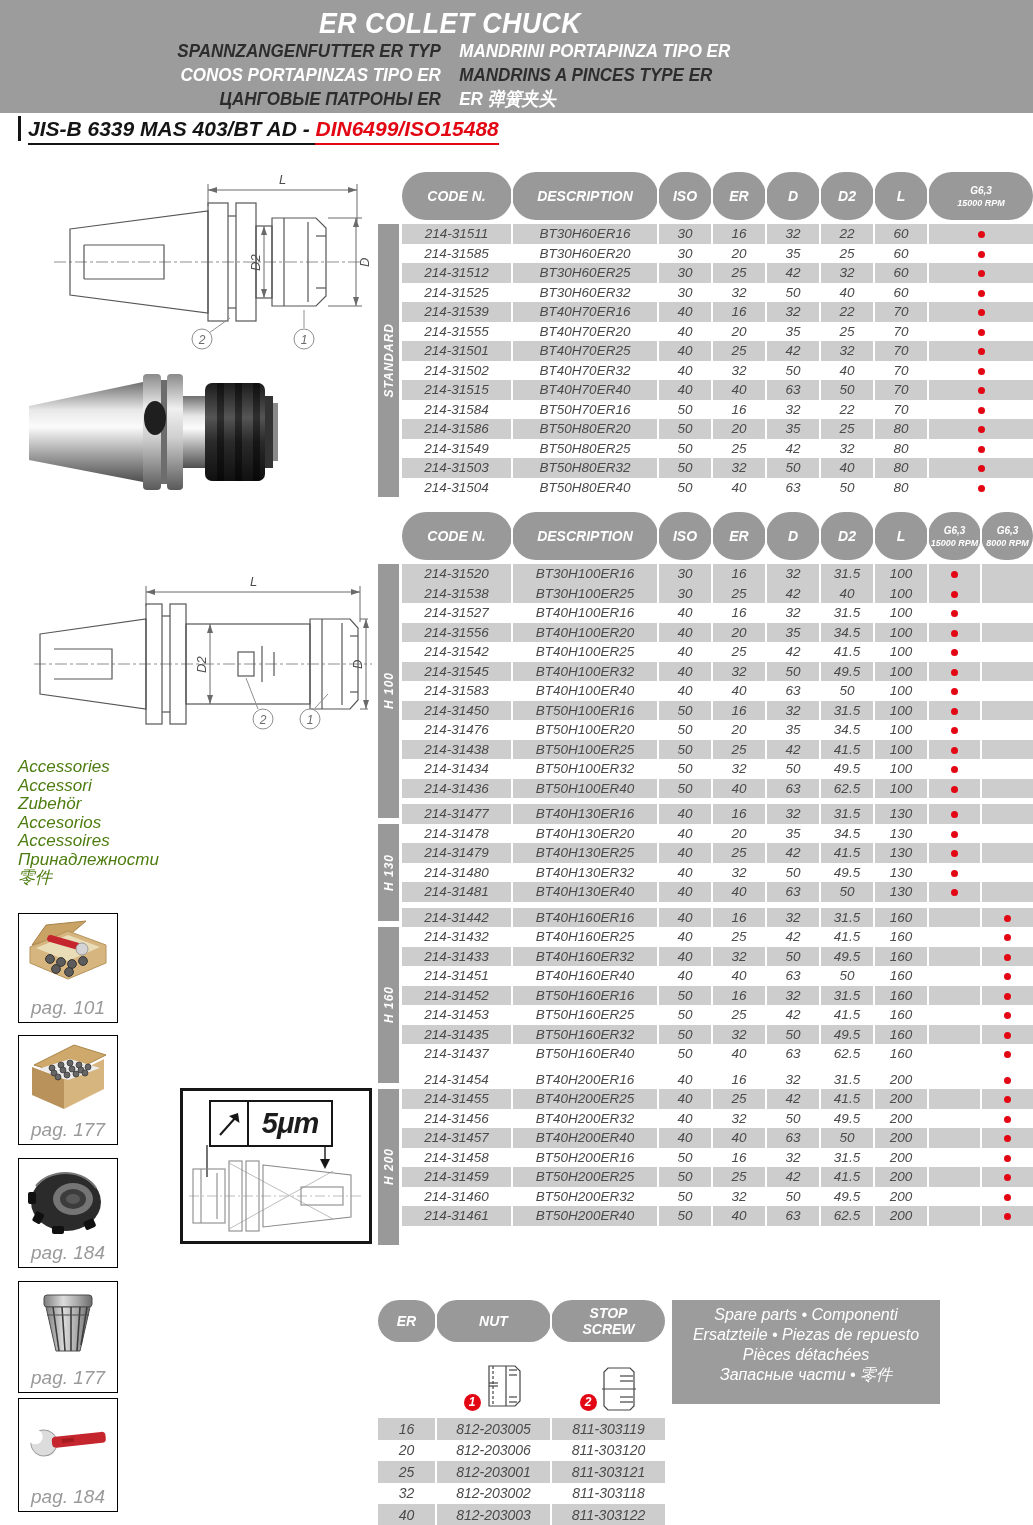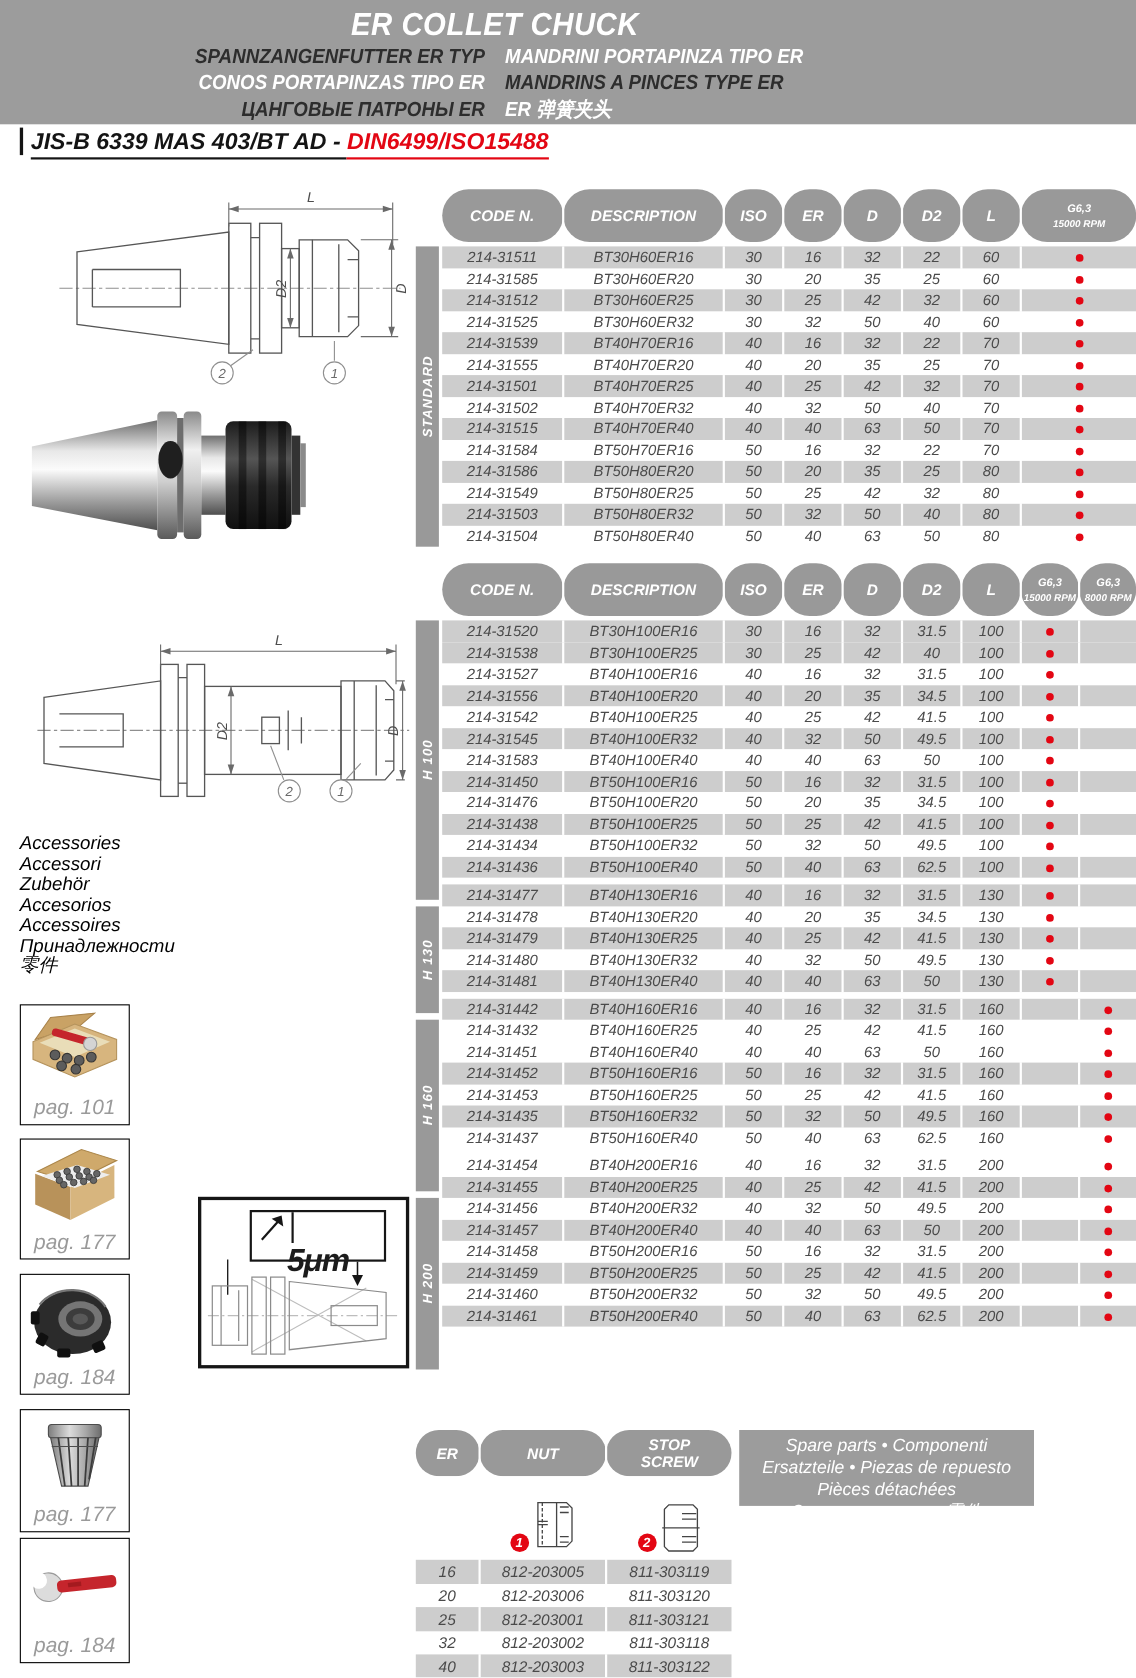--- a/index.html
+++ b/index.html
@@ -42,31 +42,31 @@
   .g-top { font-size:10px; line-height:14px; }
   .g-sub { font-size:9px; line-height:11px; font-weight:bold; }
   .dot { display:inline-block; width:7px; height:7px; border-radius:50%; background:var(--accent-red,#e30613); vertical-align:middle; }
 
   
   .imgrow td { height:72px; background:#fff; }
   .imgcell { display:flex; align-items:flex-end; justify-content:center; gap:3px; height:70px; padding-bottom:3px; }
   .badge { width:17px; height:17px; border-radius:50%; background:var(--accent-red,#e30613); color:#fff; font-size:12px; font-weight:bold; line-height:17px; text-align:center; margin-bottom:3px; flex:0 0 17px; }
 
   
-  .spareparts { position:absolute; left:672px; top:1300px; width:268px; height:69px; background:var(--header-gray,#9c9c9c); color:#fff; text-align:center; font-size:16px; line-height:20px; padding-top:5px; }
+  .spareparts { position:absolute; left:672px; top:1300px; width:268px; height:104px; background:var(--header-gray,#9c9c9c); color:#fff; text-align:center; font-size:16px; line-height:20px; padding-top:5px; }
 
   
-  .acc-lines { position:absolute; left:18px; top:758px; font-size:17px; line-height:18.5px; color:#000000; }
+  .acc-lines { position:absolute; left:18px; top:758px; font-size:17px; line-height:18.5px; color:#4d7c0f; }
   .accbox { position:absolute; left:18px; width:100px; border:1px solid #000; background:#fff; }
   .accbox .cap { position:absolute; bottom:3px; left:0; width:100%; text-align:center; color:#9a9a9a; font-size:19px; }
   .accbox svg { position:absolute; top:3px; left:3px; }
 
   
   .micronbox { position:absolute; left:180px; top:1088px; width:192px; height:156px; border:3px solid #161616; background:#fff; }
-  .micron-label { position:absolute; left:44px; top:9px; width:124px; height:47px; border:2.5px solid #161616; display:flex; background:#fff; z-index:2;flex-direction:column; }
+  .micron-label { position:absolute; left:26px; top:9px; width:124px; height:47px; border:2.5px solid #161616; display:flex; background:#fff; z-index:2; }
   .micron-arrowcell { width:38px; border-right:2.5px solid #161616; display:flex; align-items:center; justify-content:center; }
   .micron-text { flex:1; display:flex; align-items:center; justify-content:center; font-size:29px; font-weight:bold; color:#1c1c1c; letter-spacing:-1px; }
   .micronbox > svg.scene { position:absolute; left:0; top:0; }
 
   .drawing { position:absolute; }
 </style>
 </head>
 <body>
 
 <div class="page">
@@ -815,20 +815,31 @@
             <td>214-31432</td>
             <td>BT40H160ER25</td>
             <td>40</td>
             <td>25</td>
             <td>42</td>
             <td>41.5</td>
             <td>160</td>
             <td class="gcol"></td>
             <td class="gcol"><span class="dot"></span></td>
           </tr>
+          <tr class="shade">
+            <td>214-31433</td>
+            <td>BT40H160ER32</td>
+            <td>40</td>
+            <td>32</td>
+            <td>50</td>
+            <td>49.5</td>
+            <td>160</td>
+            <td class="gcol"></td>
+            <td class="gcol"><span class="dot"></span></td>
+          </tr>
           <tr>
             <td>214-31451</td>
             <td>BT40H160ER40</td>
             <td>40</td>
             <td>40</td>
             <td>63</td>
             <td>50</td>
             <td>160</td>
             <td class="gcol"></td>
             <td class="gcol"><span class="dot"></span></td>

